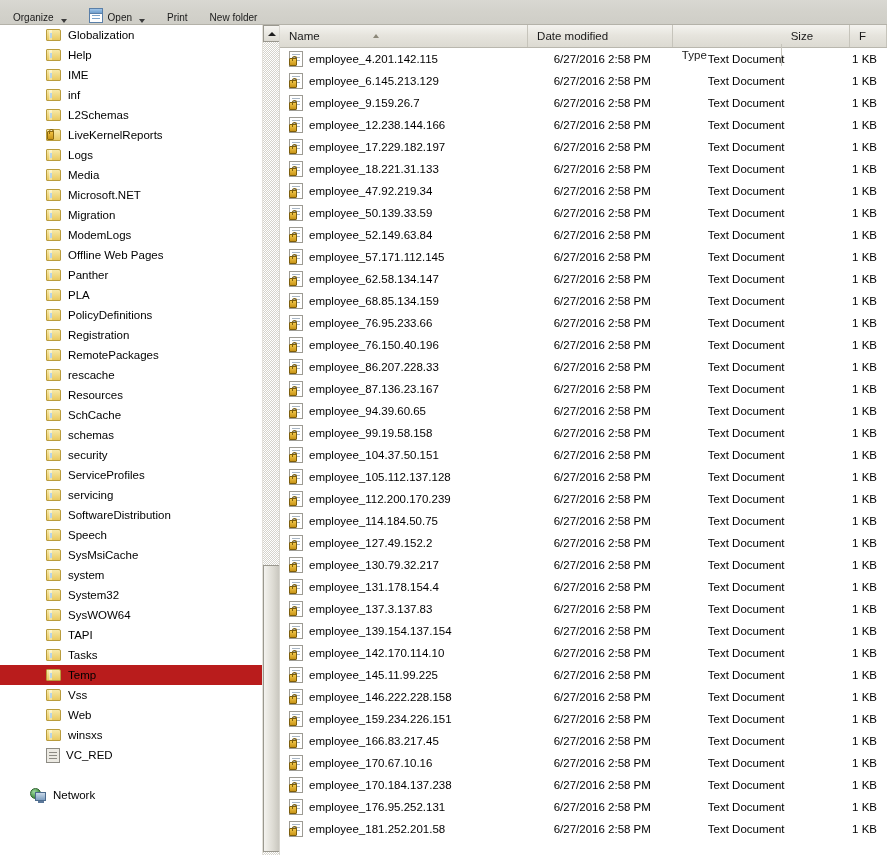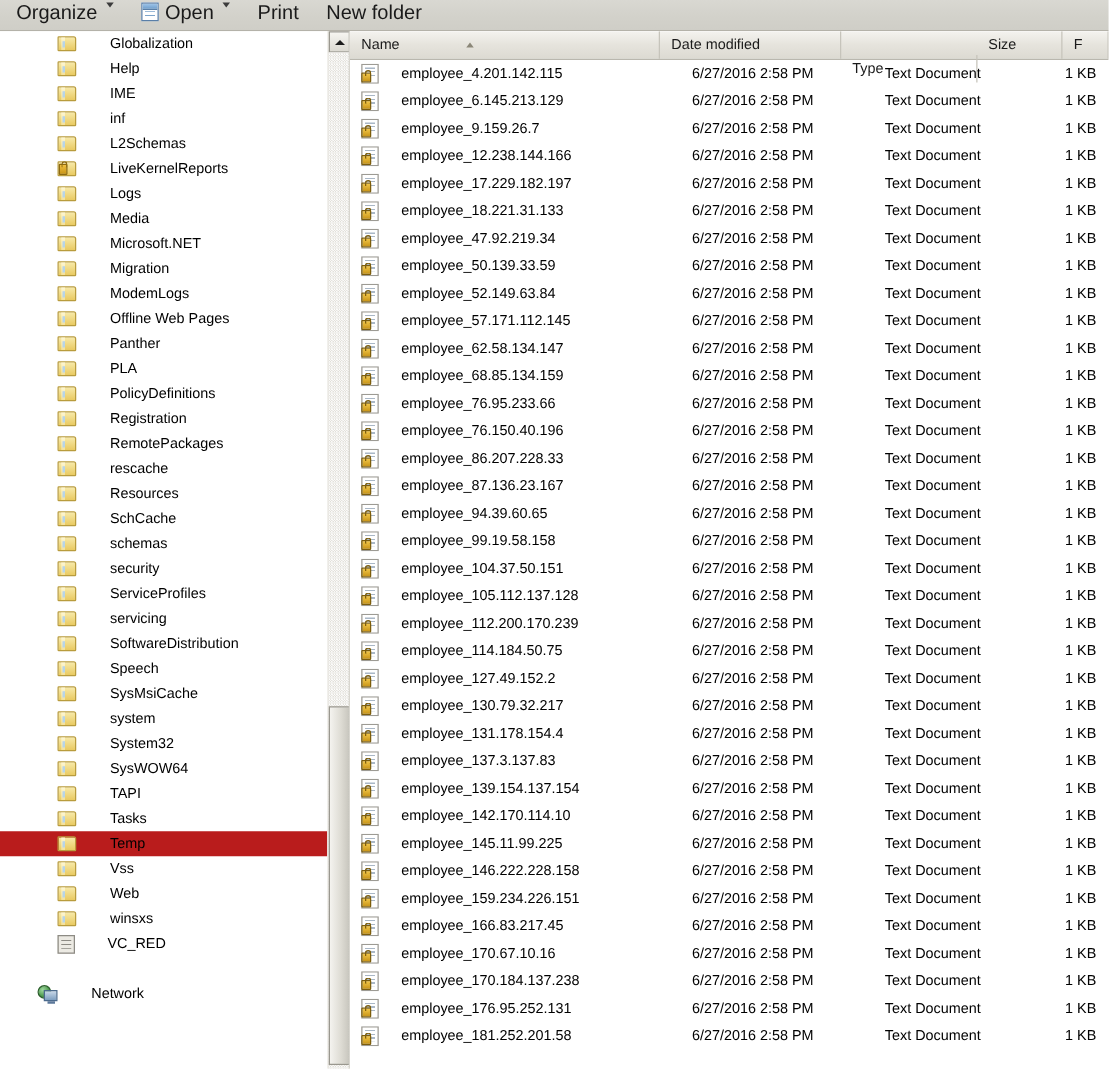--- a/index.html
+++ b/index.html
@@ -23,26 +23,26 @@
   .toolbar {
     position: absolute; left: 0; top: 0;
     width: 887px; height: 25px;
     background: linear-gradient(to bottom, #d9d8d2 0%, #d3d2cb 50%, #cfcec7 100%);
     border-bottom: 1px solid #b4b2a9;
     display: flex; align-items: center;
     box-sizing: border-box;
     padding-left: 6px;
   }
   .tb-btn {
-    display: flex; align-items: flex-start;
+    display: flex; align-items: flex-end;
     height: 21px;
     padding: 0 6px;
     cursor: default;
     white-space: nowrap;
-    font-size: 16px;
+    font-size: 10px;
     color: #1a1a1a;
     border: 1px solid transparent;
     border-radius: 2px;
   }
   .tb-caret {
     width: 0; height: 0; margin-left: 7px;
     border-left: 3.5px solid transparent;
     border-right: 3.5px solid transparent;
     border-top: 4px solid #3c3c3c;
   }
@@ -84,21 +84,20 @@
     position: absolute; left: 0; top: 0;
     width: 262px;
   }
   .tree-row {
     display: flex; align-items: center;
     height: 20px;
     padding-left: 46px;
     cursor: default;
     white-space: nowrap;
     box-sizing: border-box;
-    gap: 20px;
   }
   .tree-row.lvl1 { padding-left: 30px; }
   .tree-row.selected {
     background: #b91c1c;
   }
   .tree-row .lbl { margin-left: 6px; font-size: 11.5px; color: #000; }
 
   
   .ico-folder {
     position: relative;
@@ -290,21 +289,21 @@
     box-sizing: border-box;
     font-size: 11.5px;
     color: #000;
     overflow: hidden;
     display: flex; align-items: center;
   }
   .cell.name { width: 275px; padding-left: 9px; }
   .cell.date { width: 160px; padding-left: 9px; }
   .cell.type { width: 120px; padding-left: 9px; }
   .cell.size { width: 75px; padding-right: 10px; justify-content: flex-end; }
-  .cell .fn { margin-left: 18px; }
+  .cell .fn { margin-left: 6px; }
 
   
   .ico-txt {
     position: relative;
     width: 14px; height: 16px;
     flex: none;
     background: #ffffff;
     border: 1px solid #9d9b94;
     box-sizing: border-box;
   }

